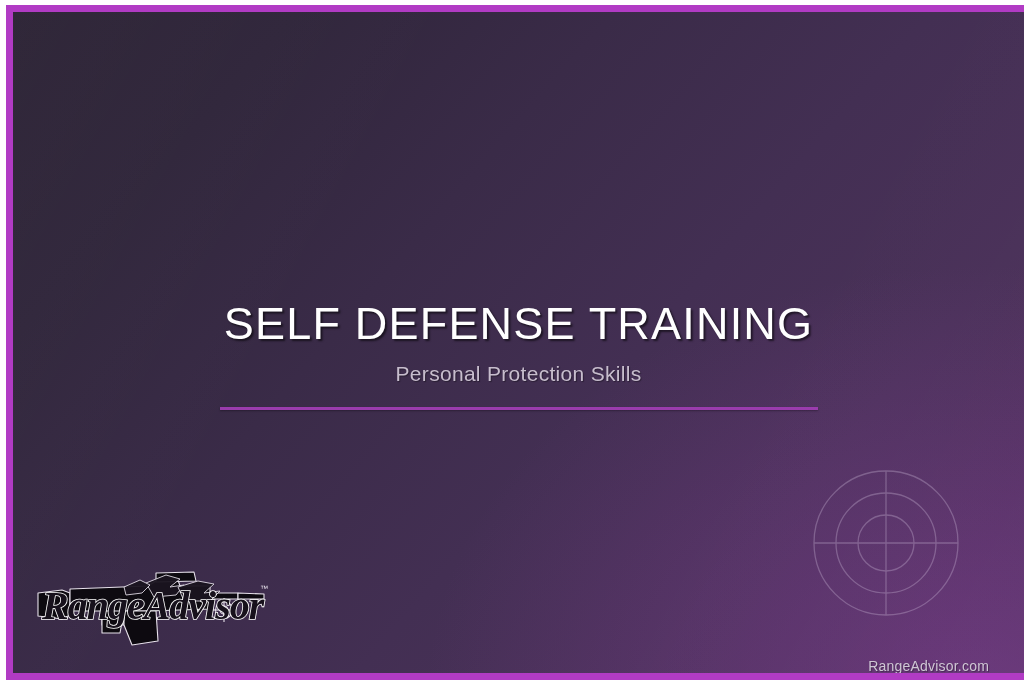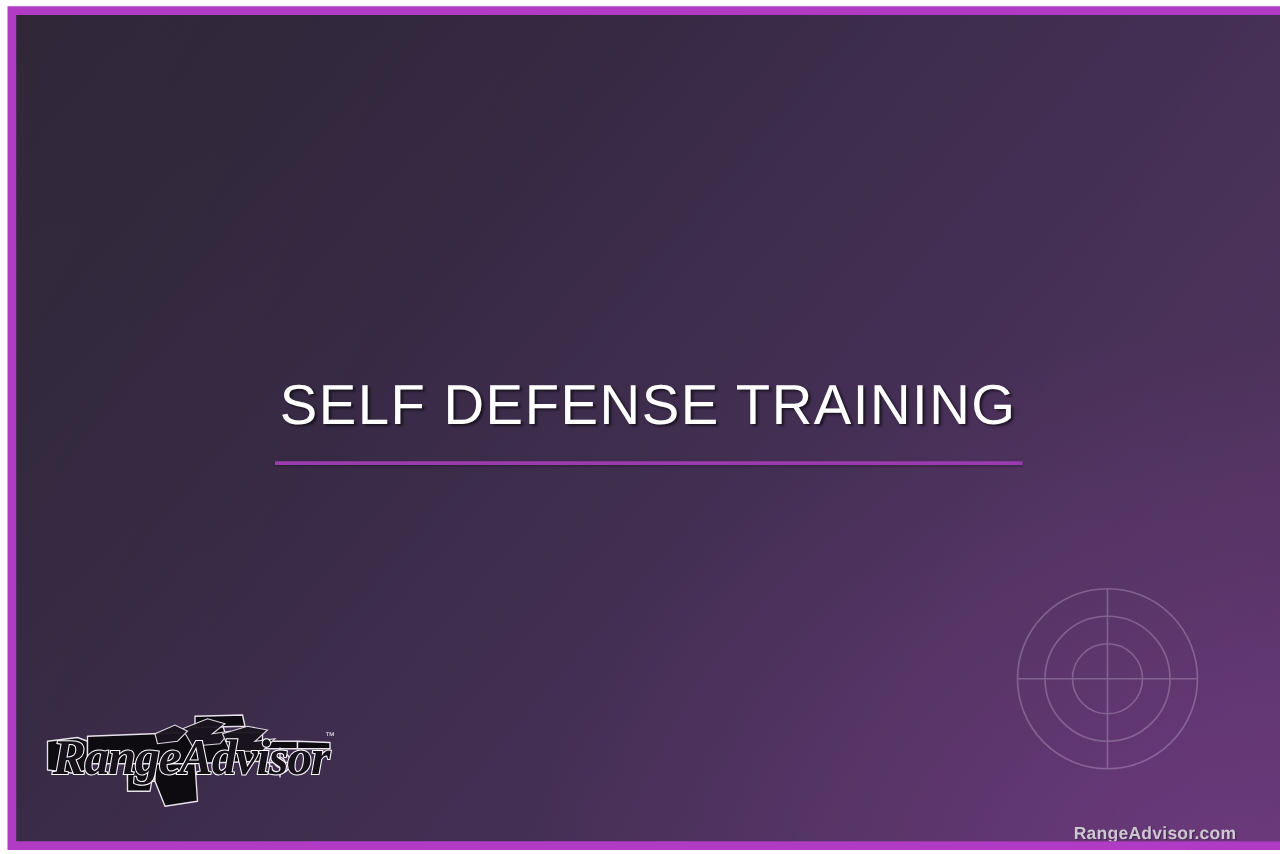--- a/index.html
+++ b/index.html
@@ -124,21 +124,21 @@
     height:100px;
   }
   .brand-logo svg { display:block; }
 
   
   .site-url {
     position:absolute;
     right:35px;
     top:646px;
     font-size:14px;
-    font-weight:700;
+    font-weight:400;
     letter-spacing:0.2px;
     color:#cfc6d4;
     text-shadow:1px 1px 1px rgba(0,0,0,0.30);
   }
 </style>
 </head>
 <body>
 
 <div class="slide-frame">
 
@@ -155,20 +155,21 @@
           <circle cx="86" cy="86" r="50"></circle>
           <circle cx="86" cy="86" r="28"></circle>
           <line x1="14" y1="86" x2="158" y2="86"></line>
           <line x1="86" y1="14" x2="86" y2="158"></line>
         </g>
       </svg>
     </div>
 
     <div class="headline-block">
       <div class="slide-title">SELF DEFENSE TRAINING</div>
+      <div class="slide-subtitle">Personal Protection Skills</div>
       <div class="title-rule"></div>
     </div>
 
     <div class="brand-logo">
       <svg width="250" height="100" viewBox="0 0 250 100" aria-hidden="true">
         <defs>
           <clipPath id="logoClip">
               <rect x="0" y="0" width="250" height="100"></rect>
             </clipPath>
         </defs>

